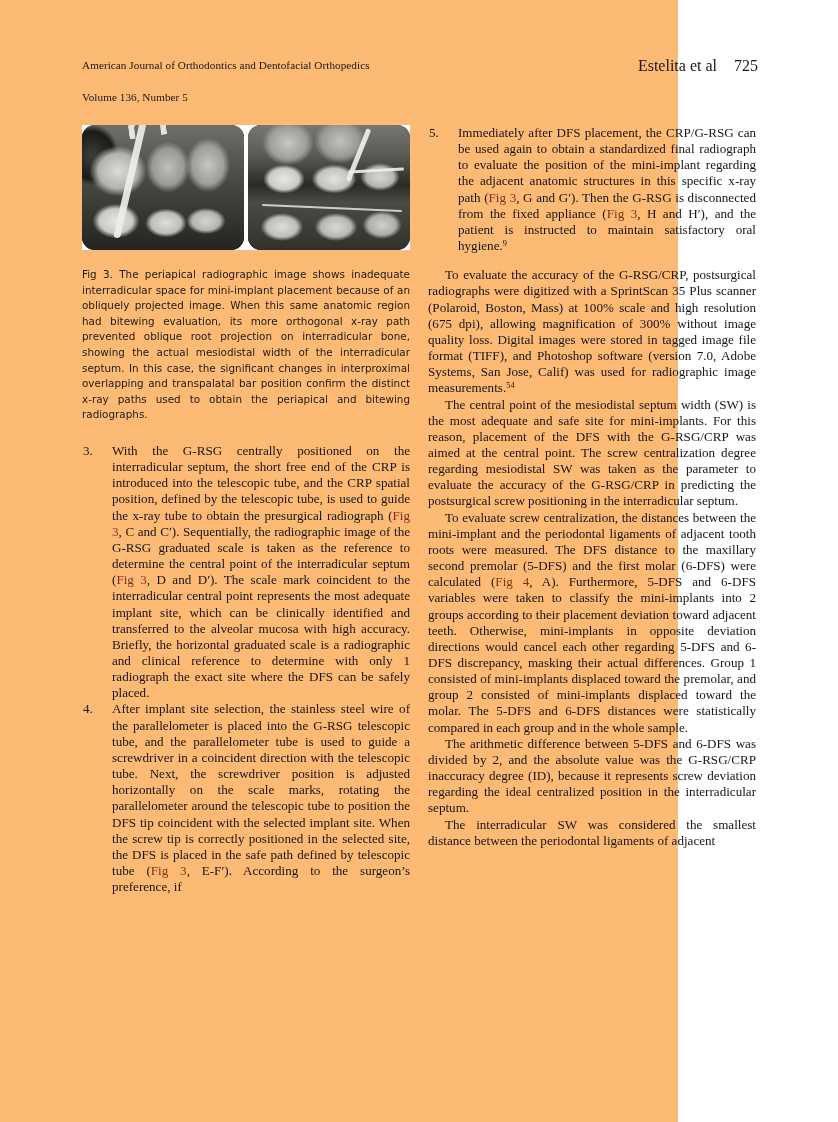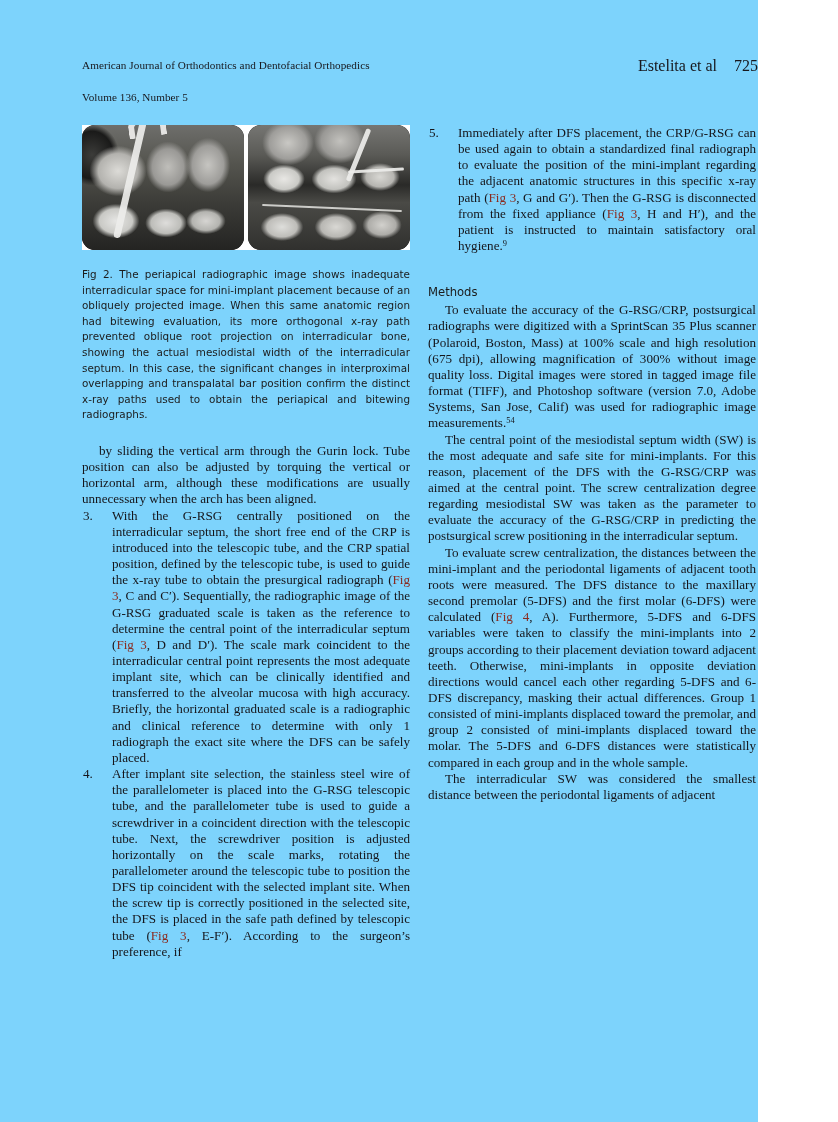--- a/index.html
+++ b/index.html
@@ -12,23 +12,23 @@
     width: 838px;
     height: 1122px;
     position: relative;
     font-family: "Liberation Serif", serif;
     color: #1a1a1a;
     overflow: hidden;
   }
   .page {
     position: absolute;
     left: 0; top: 0;
-    width: 758px;
+    width: 678px;
     height: 1122px;
-    background: #7dd3fc;
+    background: #fdba74;
     text-decoration: underline;
   }
 
   
   .runhead {
     position: absolute;
     left: 82px;
     top: 58px;
     width: 676px;
     height: 34px;
@@ -233,29 +233,28 @@
       </div>
       <div class="radiograph rad-b">
         <div class="rad-inner"></div>
         <div class="rad-wire wire-b1"></div>
         <div class="rad-wire wire-b3"></div>
         <div class="rad-wire wire-b2"></div>
       </div>
     </div>
 
     <div class="caption">
-      <span class="fig-label">Fig 2.</span>
+      <span class="fig-label">Fig 3.</span>
       <span>The periapical radiographic image shows inadequate interradicular space for mini-implant placement because of an obliquely projected image. When this same anatomic region had bitewing evaluation, its more orthogonal x-ray path prevented oblique root projection on interradicular bone, showing the actual mesiodistal width of the interradicular septum. In this case, the significant changes in interproximal overlapping and transpalatal bar position confirm the distinct x-ray paths used to obtain the periapical and bitewing radiographs.</span>
     </div>
 
     <div class="spacer-20"></div>
 
     <div class="body-text">
 
-      <p class="indent">by sliding the vertical arm through the Gurin lock. Tube position can also be adjusted by torquing the vertical or horizontal arm, although these modifications are usually unnecessary when the arch has been aligned.</p>
 
       <div class="numlist">
         <span class="num">3.</span>
         <span class="txt"><span>With the G-RSG centrally positioned on the interradicular septum, the short free end of the CRP is introduced into the telescopic tube, and the CRP spatial position, defined by the telescopic tube, is used to guide the x-ray tube to obtain the presurgical radiograph (</span><span class="xref">Fig 3</span><span>, C and C′). Sequentially, the radiographic image of the G-RSG graduated scale is taken as the reference to determine the central point of the interradicular septum (</span><span class="xref">Fig 3</span><span>, D and D′). The scale mark coincident to the interradicular central point represents the most adequate implant site, which can be clinically identified and transferred to the alveolar mucosa with high accuracy. Briefly, the horizontal graduated scale is a radiographic and clinical reference to determine with only 1 radiograph the exact site where the DFS can be safely placed.</span></span>
       </div>
 
       <div class="numlist">
         <span class="num">4.</span>
         <span class="txt"><span>After implant site selection, the stainless steel wire of the parallelometer is placed into the G-RSG telescopic tube, and the parallelometer tube is used to guide a screwdriver in a coincident direction with the telescopic tube. Next, the screwdriver position is adjusted horizontally on the scale marks, rotating the parallelometer around the telescopic tube to position the DFS tip coincident with the selected implant site. When the screw tip is correctly positioned in the selected site, the DFS is placed in the safe path defined by telescopic tube (</span><span class="xref">Fig 3</span><span>, E-F′). According to the surgeon’s preference, if</span></span>
       </div>
@@ -267,27 +266,27 @@
     <div class="body-text">
 
 
       <div class="numlist">
         <span class="num">5.</span>
         <span class="txt"><span>Immediately after DFS placement, the CRP/G-RSG can be used again to obtain a standardized final radiograph to evaluate the position of the mini-implant regarding the adjacent anatomic structures in this specific x-ray path (</span><span class="xref">Fig 3</span><span>, G and G′). Then the G-RSG is disconnected from the fixed appliance (</span><span class="xref">Fig 3</span><span>, H and H′), and the patient is instructed to maintain satisfactory oral hygiene.</span><sup>9</sup></span>
       </div>
 
       <div class="spacer-13"></div>
 
-      <div class="sec-head">Methods</div>
 
       <p class="indent"><span>To evaluate the accuracy of the G-RSG/CRP, postsurgical radiographs were digitized with a SprintScan 35 Plus scanner (Polaroid, Boston, Mass) at 100% scale and high resolution (675 dpi), allowing magnification of 300% without image quality loss. Digital images were stored in tagged image file format (TIFF), and Photoshop software (version 7.0, Adobe Systems, San Jose, Calif) was used for radiographic image measurements.</span><sup>54</sup></p>
 
       <p class="indent">The central point of the mesiodistal septum width (SW) is the most adequate and safe site for mini-implants. For this reason, placement of the DFS with the G-RSG/CRP was aimed at the central point. The screw centralization degree regarding mesiodistal SW was taken as the parameter to evaluate the accuracy of the G-RSG/CRP in predicting the postsurgical screw positioning in the interradicular septum.</p>
 
       <p class="indent"><span>To evaluate screw centralization, the distances between the mini-implant and the periodontal ligaments of adjacent tooth roots were measured. The DFS distance to the maxillary second premolar (5-DFS) and the first molar (6-DFS) were calculated (</span><span class="xref">Fig 4</span><span>, A). Furthermore, 5-DFS and 6-DFS variables were taken to classify the mini-implants into 2 groups according to their placement deviation toward adjacent teeth. Otherwise, mini-implants in opposite deviation directions would cancel each other regarding 5-DFS and 6-DFS discrepancy, masking their actual differences. Group 1 consisted of mini-implants displaced toward the premolar, and group 2 consisted of mini-implants displaced toward the molar. The 5-DFS and 6-DFS distances were statistically compared in each group and in the whole sample.</span></p>
 
+      <p class="indent">The arithmetic difference between 5-DFS and 6-DFS was divided by 2, and the absolute value was the G-RSG/CRP inaccuracy degree (ID), because it represents screw deviation regarding the ideal centralized position in the interradicular septum.</p>
 
       <p class="indent">The interradicular SW was considered the smallest distance between the periodontal ligaments of adjacent</p>
 
     </div>
   </div>
 
 </div>
 
 </body></html>

